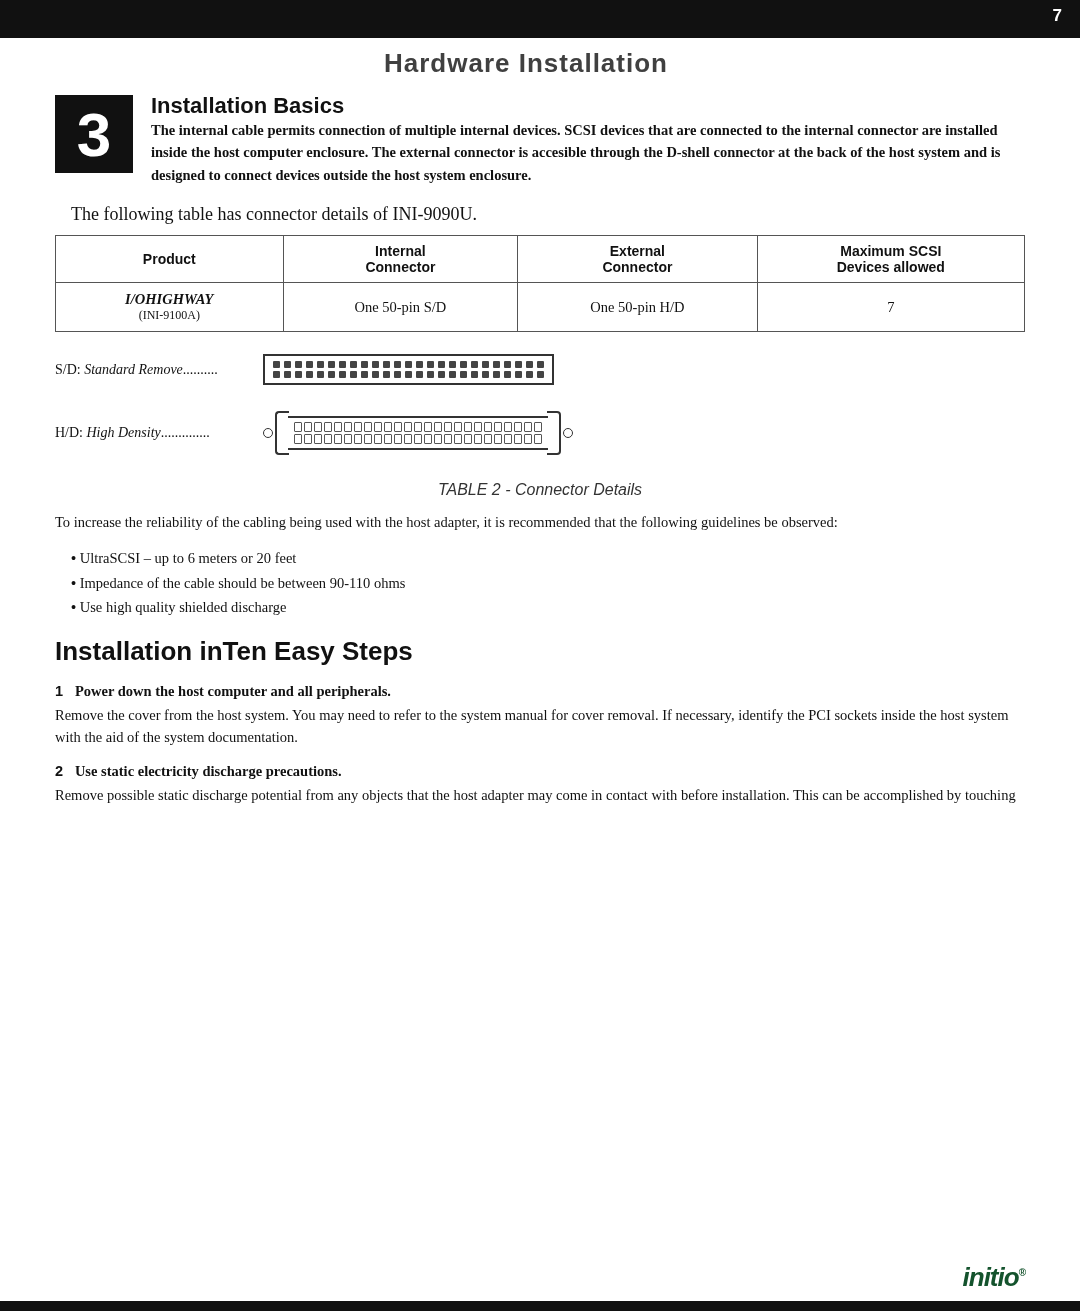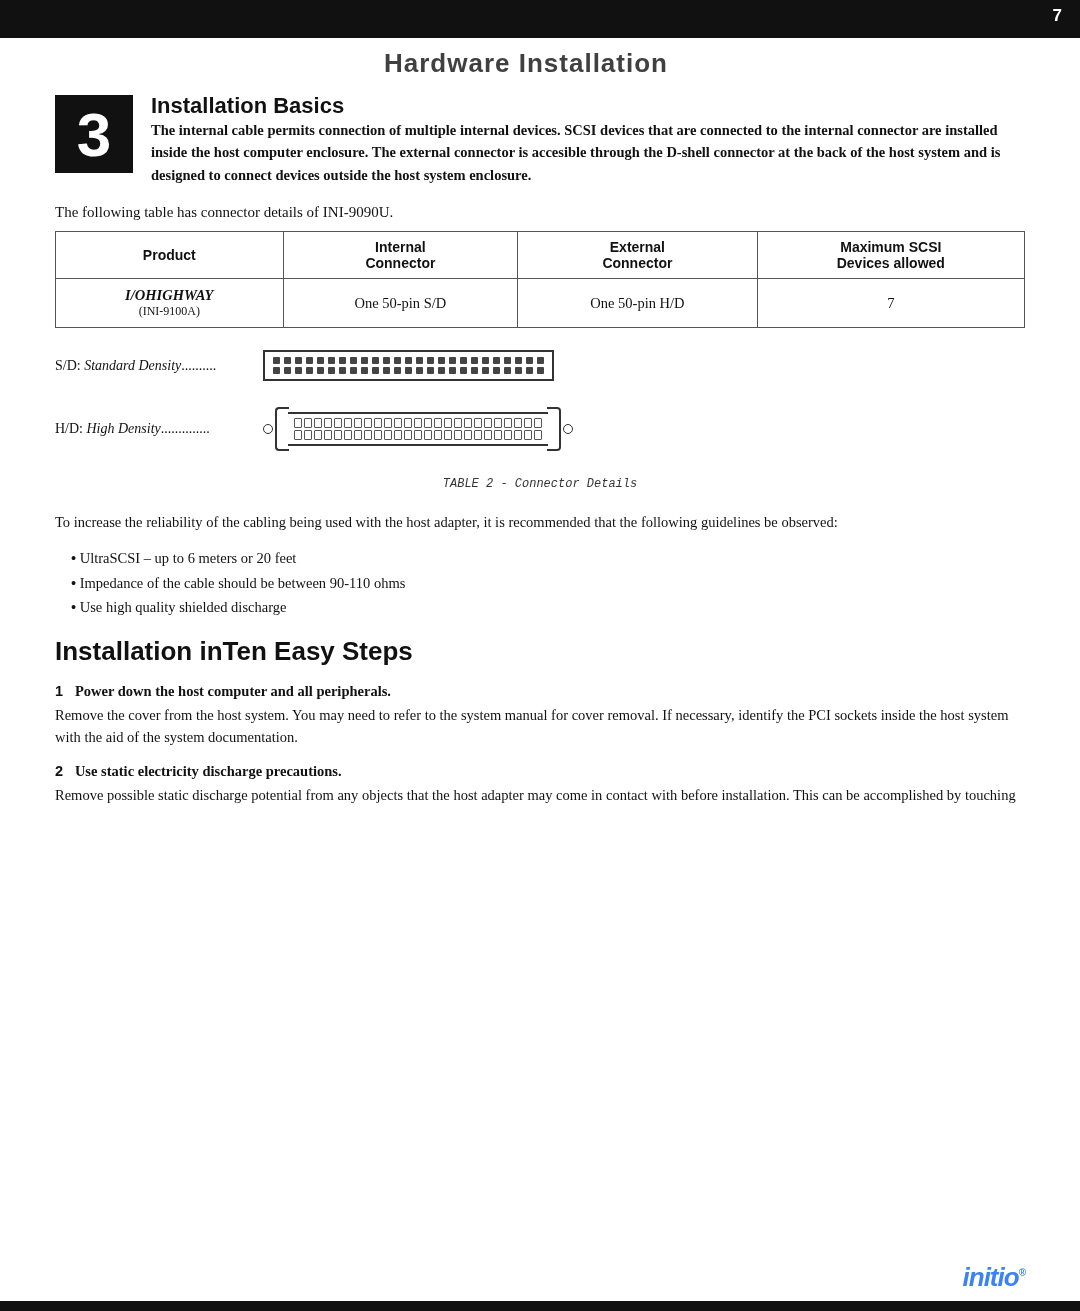--- a/index.html
+++ b/index.html
@@ -76,22 +76,22 @@
       font-weight: 900;
     }
     .chapter-text {
       font-size: 14.5px;
       line-height: 1.55;
       font-weight: bold;
     }
 
     
     .table-intro {
-      margin: 18px 0 10px 0;
-      font-size: 15px;
+      margin: 18px 0 10px 16px;
+      font-size: 18px;
     }
 
     .connector-table {
       width: 100%;
       border-collapse: collapse;
       margin-bottom: 22px;
       font-size: 14.5px;
     }
     .connector-table th {
       border: 1.5px solid #555;
@@ -187,25 +187,25 @@
     }
     .hd-slot {
       width: 8px;
       height: 10px;
       border: 1.5px solid #555;
       border-radius: 1px;
     }
 
     .table-caption {
       text-align: center;
-      font-size: 12px;
+      font-size: 16px;
       font-style: italic;
       color: #333;
-      margin-bottom: 20px;
-      font-family: Liberation Mono, monospace;
+      margin-bottom: 12px;
+      font-family: Liberation Sans, sans-serif;
     }
 
     
     .body-text {
       font-size: 14.5px;
       line-height: 1.55;
       margin-bottom: 12px;
     }
 
     
@@ -260,21 +260,21 @@
     }
 
     
     .logo-area {
       position: absolute;
       bottom: 18px;
       right: 55px;
       font-family: Arial, sans-serif;
       font-size: 26px;
       font-weight: 900;
-      color: #3b82f6;
+      color: #14532d;
       font-style: italic;
       letter-spacing: -1px;
     }
     .logo-tm {
       font-size: 10px;
       vertical-align: super;
       font-style: normal;
     }
 
     .th-product { text-align: left; }
@@ -319,21 +319,21 @@
         <td>One 50-pin H/D</td>
         <td>7</td>
       </tr>
     </tbody>
   </table>
 
   <div class="connector-diagrams">
 
     <div class="connector-row">
       <div class="connector-label">
-        S/D: <em>Standard Density</em>..........
+        S/D: <em>Standard Remove</em>..........
       </div>
       <div class="sd-connector">
         <div class="sd-dots">
           <div class="sd-row">
             <div class="sd-dot"></div>
               <div class="sd-dot"></div>
             <div class="sd-dot"></div>
               <div class="sd-dot"></div>
             <div class="sd-dot"></div>
               <div class="sd-dot"></div>

